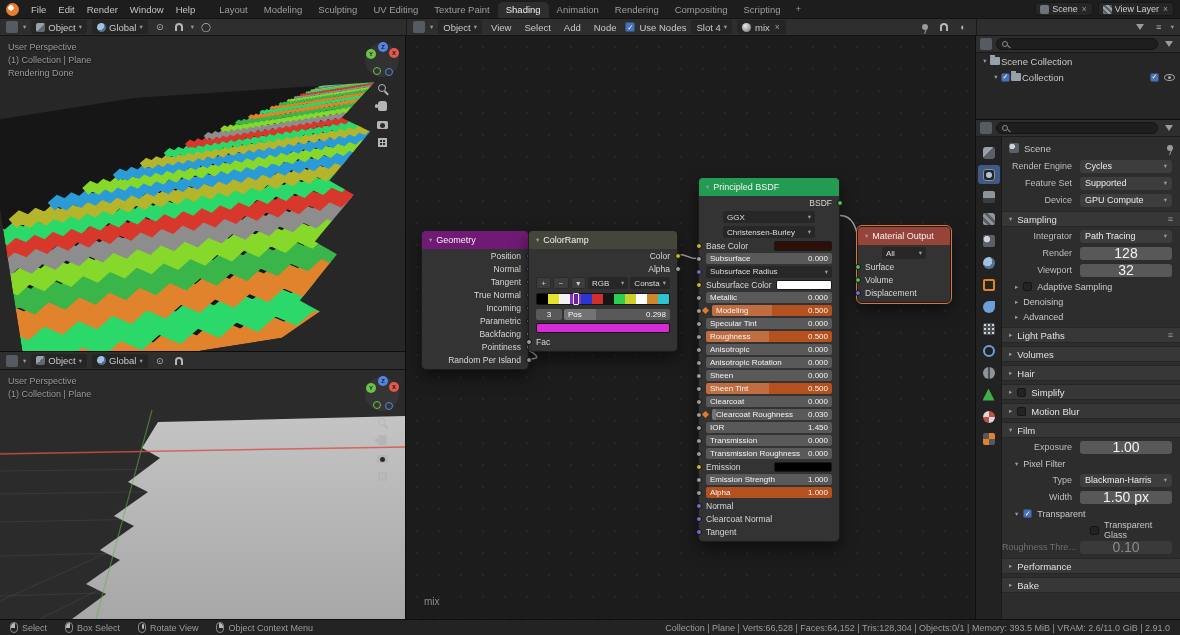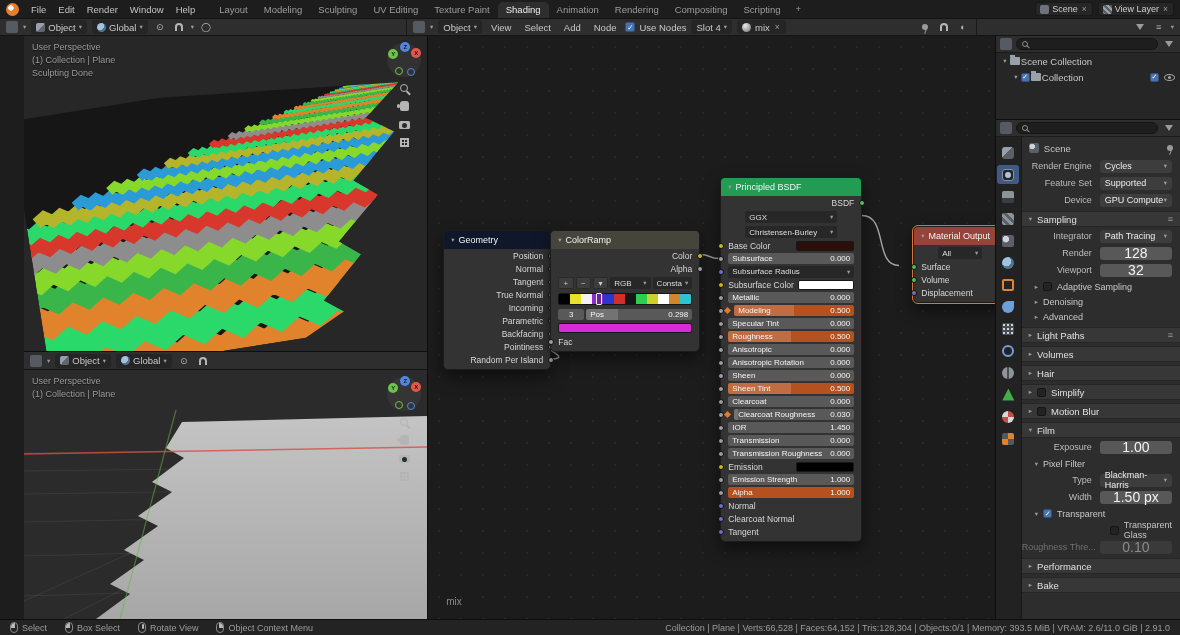--- a/index.html
+++ b/index.html
@@ -42,21 +42,21 @@
   .i-magnet { width:8px; height:8px; border:2px solid #b5b5b5; border-top:none; border-radius:0 0 5px 5px; transform:rotate(180deg); display:inline-block; }
   .cb { width:10px; height:10px; background:#232323; border:1px solid #151515; border-radius:2px; display:inline-flex; align-items:center; justify-content:center; font-size:7.5px; color:#fff; flex:none; }
   .cb.on { background:#4772b3; border-color:#33517e; }
   .cb.sm { width:9px; height:9px; font-size:7px; }
   .cb-wrap { display:flex; align-items:center; gap:4px; }
   .matfield { display:flex; align-items:center; gap:4px; background:#252525; border-radius:3px; padding:1px 5px; height:14px; }
   .i-sphere { width:9px; height:9px; border-radius:50%; background:radial-gradient(circle at 35% 30%, #e8e8e8, #6f6f6f); display:inline-block; }
 
   
   .main { display:flex; height:583px; }
-  .left-col { width:406px; display:flex; flex-direction:column; border-right:1px solid #0e0e0e;margin-left:24px; }
+  .left-col { width:406px; display:flex; flex-direction:column; border-right:1px solid #0e0e0e; }
   .vp { position:relative; overflow:hidden; }
   .vp.top { height:316px; background:#272727; border-bottom:1px solid #0e0e0e; }
   .vp.bottom { height:249px; background:#2b2b2b; }
   .vp-header { height:18px; background:#2e2e2e; border-bottom:1px solid #141414; display:flex; align-items:center; gap:5px; padding:0 6px; font-size:9.5px; color:#c9c9c9; }
   .vp-overlay { position:absolute; top:5px; left:8px; font-size:9px; line-height:13px; color:#9c9c9c; z-index:5; text-shadow:0 1px 1px rgba(0,0,0,.6); }
   .patternsvg { position:absolute; inset:0; z-index:1; }
   .gizmo-col { position:absolute; top:7px; right:6px; display:flex; flex-direction:column; align-items:center; gap:6px; z-index:6; }
   .gizmo { width:34px; height:34px; position:relative; border-radius:50%; background:rgba(255,255,255,.05); }
   .axis-dot { position:absolute; width:10px; height:10px; border-radius:50%; font-size:6px; color:#16181c; text-align:center; line-height:10px; font-weight:bold; }
   .axis-dot.hollow { width:8px; height:8px; background:transparent !important; border:1.5px solid; }
@@ -327,21 +327,21 @@
               <path d="M348.3 70.5 L348.7 70.2 L349.1 70.5 L349.5 70.2 L349.8 70.5 L350.2 70.2 L350.6 70.5 L351.0 70.2 L351.4 70.5 L351.8 70.2 L352.2 70.5 L352.6 70.2 L353.0 70.5 L353.4 70.2 L353.8 70.5 L354.2 70.2 L354.6 70.5 L354.9 70.2 L355.3 70.5 L355.7 70.2 L356.1 70.5 L356.5 70.2 L356.9 70.5 L357.3 70.2 L357.7 70.5 L358.1 70.2 L358.5 70.5 L358.9 70.2 L359.3 70.5 L359.7 70.2 L360.1 70.5 L360.4 70.2 L360.8 70.5 L361.2 70.2 L361.6 70.5 L362.0 70.2 L362.4 70.5 L362.8 70.2 L363.2 70.5 L363.6 70.2 L364.0 70.5 L364.4 70.2 L364.8 70.5 L365.2 70.2 L365.5 70.5 L365.9 70.2 L366.3 70.5 L366.7 70.2 L367.1 70.5 L367.5 70.2 L367.9 70.5 L368.3 70.2 L368.7 70.5 L369.1 70.2 L369.5 70.5 L369.9 70.2 L370.3 70.5 L370.7 70.2 L371.0 70.5 L371.4 70.2 L371.8 70.5 L372.2 70.2 L372.6 70.5 L373.0 70.2 L373.4 70.5 L373.8 70.2 L374.2 70.5 L374.6 70.2 L375.0 70.5 L375.4 70.2 L375.8 70.5 L376.2 70.2 L376.5 70.5" fill="none" stroke="#8d8d8d" stroke-width="1.2"></path>
               <path d="M350.2 70.0 L350.5 69.8 L350.9 70.0 L351.2 69.8 L351.6 70.0 L351.9 69.8 L352.3 70.0 L352.6 69.8 L353.0 70.0 L353.3 69.8 L353.7 70.0 L354.0 69.8 L354.4 70.0 L354.7 69.8 L355.1 70.0 L355.4 69.8 L355.8 70.0 L356.1 69.8 L356.5 70.0 L356.8 69.8 L357.1 70.0 L357.5 69.8 L357.8 70.0 L358.2 69.8 L358.5 70.0 L358.9 69.8 L359.2 70.0 L359.6 69.8 L359.9 70.0 L360.3 69.8 L360.6 70.0 L361.0 69.8 L361.3 70.0 L361.7 69.8 L362.0 70.0 L362.4 69.8 L362.7 70.0 L363.1 69.8 L363.4 70.0 L363.7 69.8 L364.1 70.0 L364.4 69.8 L364.8 70.0 L365.1 69.8 L365.5 70.0 L365.8 69.8 L366.2 70.0 L366.5 69.8 L366.9 70.0 L367.2 69.8 L367.6 70.0 L367.9 69.8 L368.3 70.0 L368.6 69.8 L369.0 70.0 L369.3 69.8 L369.7 70.0 L370.0 69.8 L370.4 70.0 L370.7 69.8 L371.0 70.0 L371.4 69.8 L371.7 70.0 L372.1 69.8 L372.4 70.0 L372.8 69.8 L373.1 70.0 L373.5 69.8 L373.8 70.0 L374.2 69.8 L374.5 70.0 L374.9 69.8 L375.2 70.0" fill="none" stroke="#86d82b" stroke-width="1.2"></path>
               <path d="M351.9 69.5 L352.2 69.3 L352.5 69.5 L352.8 69.3 L353.1 69.5 L353.4 69.3 L353.7 69.5 L354.1 69.3 L354.4 69.5 L354.7 69.3 L355.0 69.5 L355.3 69.3 L355.6 69.5 L355.9 69.3 L356.2 69.5 L356.5 69.3 L356.8 69.5 L357.1 69.3 L357.4 69.5 L357.7 69.3 L358.0 69.5 L358.4 69.3 L358.7 69.5 L359.0 69.3 L359.3 69.5 L359.6 69.3 L359.9 69.5 L360.2 69.3 L360.5 69.5 L360.8 69.3 L361.1 69.5 L361.4 69.3 L361.7 69.5 L362.0 69.3 L362.4 69.5 L362.7 69.3 L363.0 69.5 L363.3 69.3 L363.6 69.5 L363.9 69.3 L364.2 69.5 L364.5 69.3 L364.8 69.5 L365.1 69.3 L365.4 69.5 L365.7 69.3 L366.0 69.5 L366.4 69.3 L366.7 69.5 L367.0 69.3 L367.3 69.5 L367.6 69.3 L367.9 69.5 L368.2 69.3 L368.5 69.5 L368.8 69.3 L369.1 69.5 L369.4 69.3 L369.7 69.5 L370.0 69.3 L370.4 69.5 L370.7 69.3 L371.0 69.5 L371.3 69.3 L371.6 69.5 L371.9 69.3 L372.2 69.5 L372.5 69.3 L372.8 69.5 L373.1 69.3 L373.4 69.5 L373.7 69.3 L374.0 69.5" fill="none" stroke="#39b54a" stroke-width="1.2"></path>
               <path d="M353.4 69.1 L353.7 68.9 L353.9 69.1 L354.2 68.9 L354.5 69.1 L354.8 68.9 L355.0 69.1 L355.3 68.9 L355.6 69.1 L355.9 68.9 L356.1 69.1 L356.4 68.9 L356.7 69.1 L356.9 68.9 L357.2 69.1 L357.5 68.9 L357.8 69.1 L358.0 68.9 L358.3 69.1 L358.6 68.9 L358.8 69.1 L359.1 68.9 L359.4 69.1 L359.7 68.9 L359.9 69.1 L360.2 68.9 L360.5 69.1 L360.8 68.9 L361.0 69.1 L361.3 68.9 L361.6 69.1 L361.8 68.9 L362.1 69.1 L362.4 68.9 L362.7 69.1 L362.9 68.9 L363.2 69.1 L363.5 68.9 L363.7 69.1 L364.0 68.9 L364.3 69.1 L364.6 68.9 L364.8 69.1 L365.1 68.9 L365.4 69.1 L365.7 68.9 L365.9 69.1 L366.2 68.9 L366.5 69.1 L366.7 68.9 L367.0 69.1 L367.3 68.9 L367.6 69.1 L367.8 68.9 L368.1 69.1 L368.4 68.9 L368.6 69.1 L368.9 68.9 L369.2 69.1 L369.5 68.9 L369.7 69.1 L370.0 68.9 L370.3 69.1 L370.6 68.9 L370.8 69.1 L371.1 68.9 L371.4 69.1 L371.6 68.9 L371.9 69.1 L372.2 68.9 L372.5 69.1 L372.7 68.9 L373.0 69.1" fill="none" stroke="#e0832c" stroke-width="1.2"></path>
               <path d="M354.7 68.8 L355.0 68.6 L355.2 68.8 L355.5 68.6 L355.7 68.8 L355.9 68.6 L356.2 68.8 L356.4 68.6 L356.7 68.8 L356.9 68.6 L357.1 68.8 L357.4 68.6 L357.6 68.8 L357.9 68.6 L358.1 68.8 L358.4 68.6 L358.6 68.8 L358.8 68.6 L359.1 68.8 L359.3 68.6 L359.6 68.8 L359.8 68.6 L360.0 68.8 L360.3 68.6 L360.5 68.8 L360.8 68.6 L361.0 68.8 L361.2 68.6 L361.5 68.8 L361.7 68.6 L362.0 68.8 L362.2 68.6 L362.4 68.8 L362.7 68.6 L362.9 68.8 L363.2 68.6 L363.4 68.8 L363.7 68.6 L363.9 68.8 L364.1 68.6 L364.4 68.8 L364.6 68.6 L364.9 68.8 L365.1 68.6 L365.3 68.8 L365.6 68.6 L365.8 68.8 L366.1 68.6 L366.3 68.8 L366.5 68.6 L366.8 68.8 L367.0 68.6 L367.3 68.8 L367.5 68.6 L367.7 68.8 L368.0 68.6 L368.2 68.8 L368.5 68.6 L368.7 68.8 L369.0 68.6 L369.2 68.8 L369.4 68.6 L369.7 68.8 L369.9 68.6 L370.2 68.8 L370.4 68.6 L370.6 68.8 L370.9 68.6 L371.1 68.8 L371.4 68.6 L371.6 68.8 L371.8 68.6 L372.1 68.8" fill="none" stroke="#2bd86a" stroke-width="1.2"></path>
             </g>
         </svg>
         <div class="vp-overlay">
           <div>User Perspective</div>
           <div>(1) Collection | Plane</div>
-          <div>Sculpting Done</div>
+          <div>Rendering Done</div>
         </div>
         <div class="gizmo-col">
           <div class="gizmo">
             <span class="axis-dot" style="left:13px;top:-1px;background:#5386e4">Z</span>
             <span class="axis-dot" style="left:1px;top:6px;background:#6cc24a">Y</span>
             <span class="axis-dot" style="right:0px;top:5px;background:#e4584b">X</span>
             <span class="axis-dot hollow" style="left:8px;bottom:2px;border-color:#6cc24a"></span>
             <span class="axis-dot hollow" style="right:6px;bottom:1px;border-color:#5386e4"></span>
           </div>
           <div class="vp-tools">
@@ -421,21 +421,21 @@
     </div>
 
     <div class="node-editor">
       <svg class="wires" width="570" height="583">
         <path d="M123,323 C150,323 96,305 120,305"></path>
         <path d="M272,218.5 C283,218.5 281,222.5 291,222.5"></path>
         <path d="M434,179.5 C460,179.5 446,229.5 471,229.5"></path>
       </svg>
 
       <div class="node" style="left:15px;top:194px;width:108px">
-        <div class="node-head" style="background: #0f172a;">
+        <div class="node-head" style="background: #701a75;">
           <span class="caret">▾</span>
           <span>Geometry</span>
         </div>
         <div class="node-body" id="geo-body">
             <div class="nrow out">
               <span>Position</span>
               <span class="sock r" style="background: rgb(112, 112, 200);"></span>
             </div>
             <div class="nrow out">
               <span>Normal</span>
@@ -690,21 +690,21 @@
                 <span class="row-lbl">Clearcoat Normal</span>
               </div>
               <div class="nrow">
                 <span class="sock l" style="background: rgb(112, 112, 200);"></span>
                 <span class="row-lbl">Tangent</span>
               </div>
             </div>
         </div>
       </div>
 
-      <div class="node sel" style="left:485px;top:190px;width:94px">
+      <div class="node sel" style="left:451px;top:190px;width:94px">
         <div class="node-head" style="background: rgb(150, 67, 58);">
           <span class="caret">▾</span>
           <span>Material Output</span>
         </div>
         <div class="node-body">
           <div class="drow">
             <div class="ndrop">
               <span>All</span>
                 <span class="caret">▾</span>
             </div>

